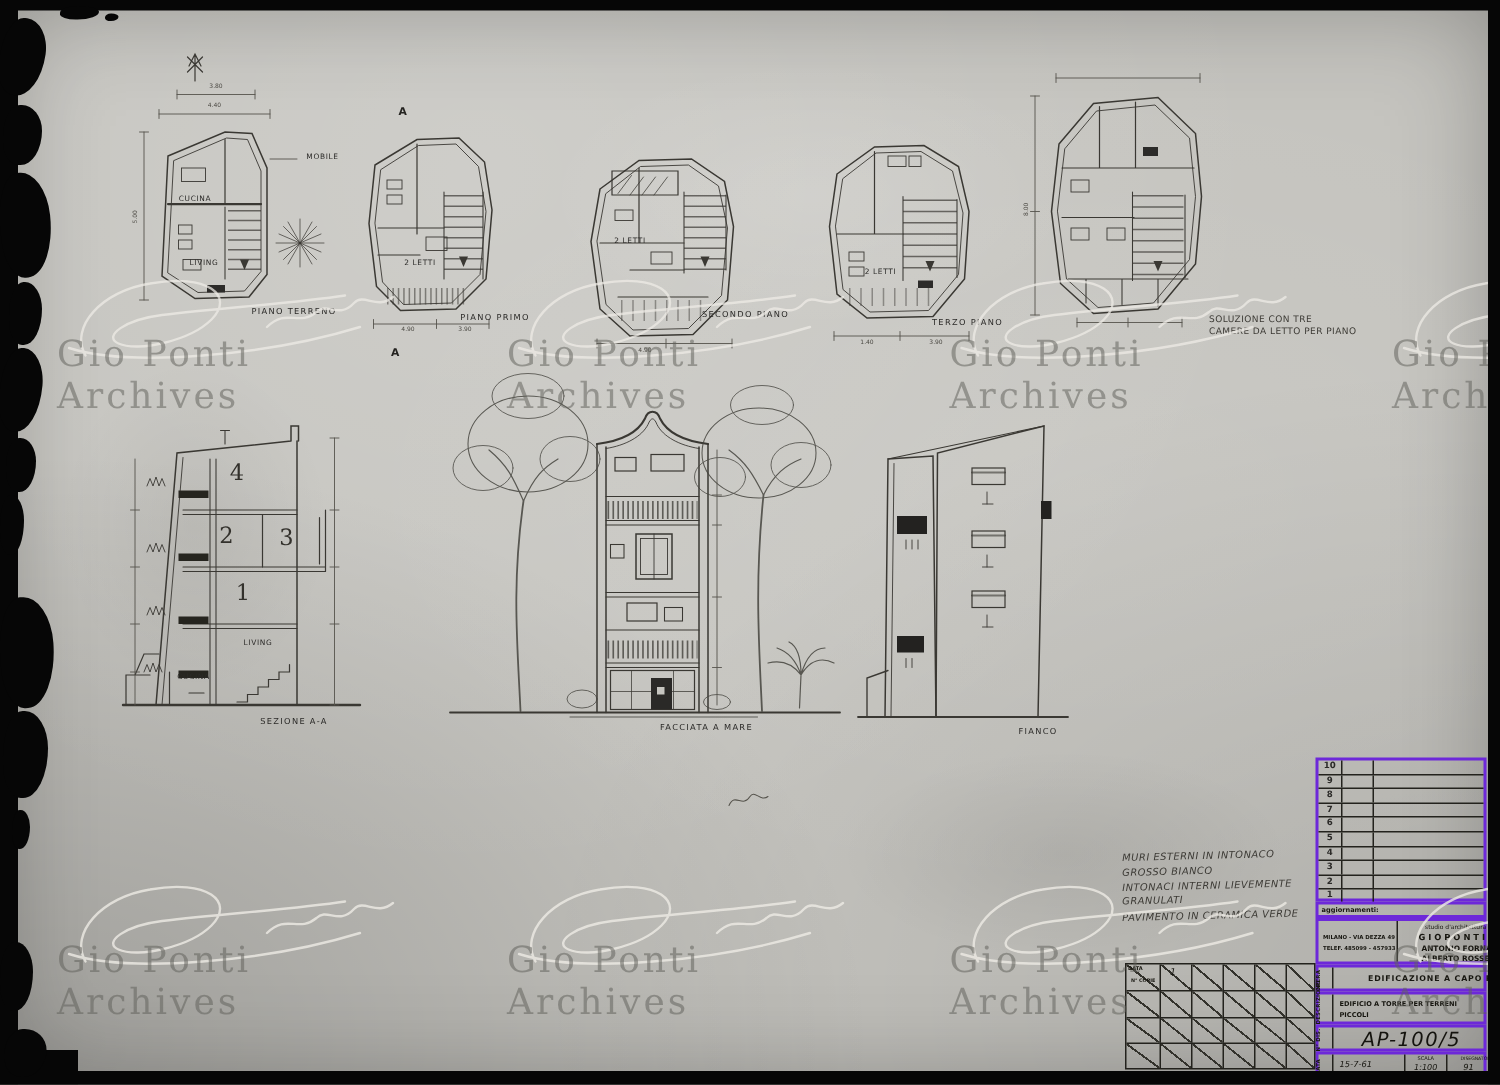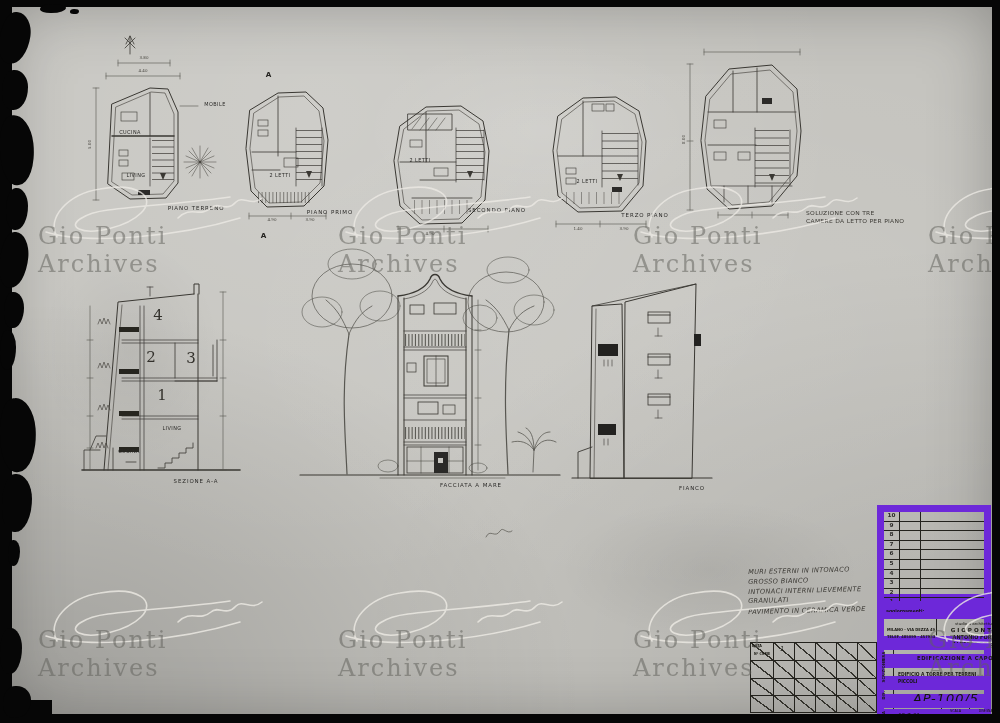--- a/index.html
+++ b/index.html
@@ -29,21 +29,21 @@
   .amark{font-size:9px;font-weight:bold;transform:scale(.8);color:#242320;}
   .notetxt{font-size:12px;font-style:italic;letter-spacing:.6px;color:#3c3a35;
        transform:rotate(-1.5deg) scale(.55);transform-origin:left top;}
   
   .wm{position:absolute;width:235px;height:84px;pointer-events:none;}
   .wm svg{position:absolute;left:0;top:0;}
   .wmtext{position:absolute;left:0;top:44px;font-family:"DejaVu Serif",serif;font-size:24px;
        letter-spacing:2px;color:rgba(96,95,90,.52);}
   
   .tb{position:absolute;left:750px;top:503px;width:241px;height:213px;font-family:"DejaVu Sans",sans-serif;}
-  .tb .box{position:absolute;border:7px solid #6d28d9;box-sizing:border-box;}
+  .tb .box{position:absolute;border:2px solid #6d28d9;box-sizing:border-box;}
   .rrow{position:relative;height:8.6px;border-top:1px solid #23221d;}
   .rrow:first-child{border-top:none;}
   .rrow::before{content:"";position:absolute;left:15px;top:0;bottom:0;border-left:1px solid #23221d;}
   .rrow::after{content:"";position:absolute;left:36px;top:0;bottom:0;border-left:1px solid #23221d;}
   .rnum{position:absolute;left:0;top:0;width:15px;text-align:center;font-size:8px;font-weight:bold;
        transform:scale(.72);transform-origin:center top;}
   .tbt{position:absolute;white-space:nowrap;color:#171610;}
   .vlab{position:absolute;font-size:8px;line-height:8px;font-weight:bold;letter-spacing:.3px;color:#171610;
        transform-origin:0 100%;transform:rotate(-90deg) scale(.45);white-space:nowrap;}
   .copies{position:absolute;left:0;top:139px;width:127px;height:71px;border:1px solid #23221d;box-sizing:border-box;

